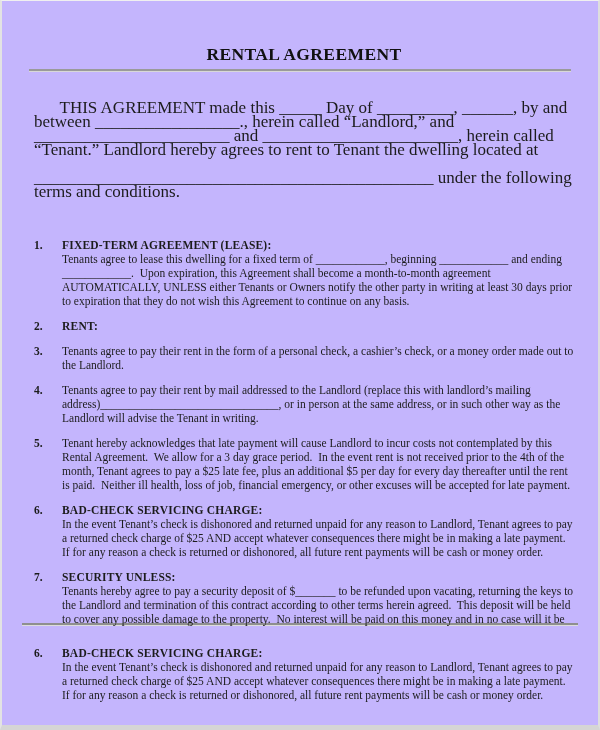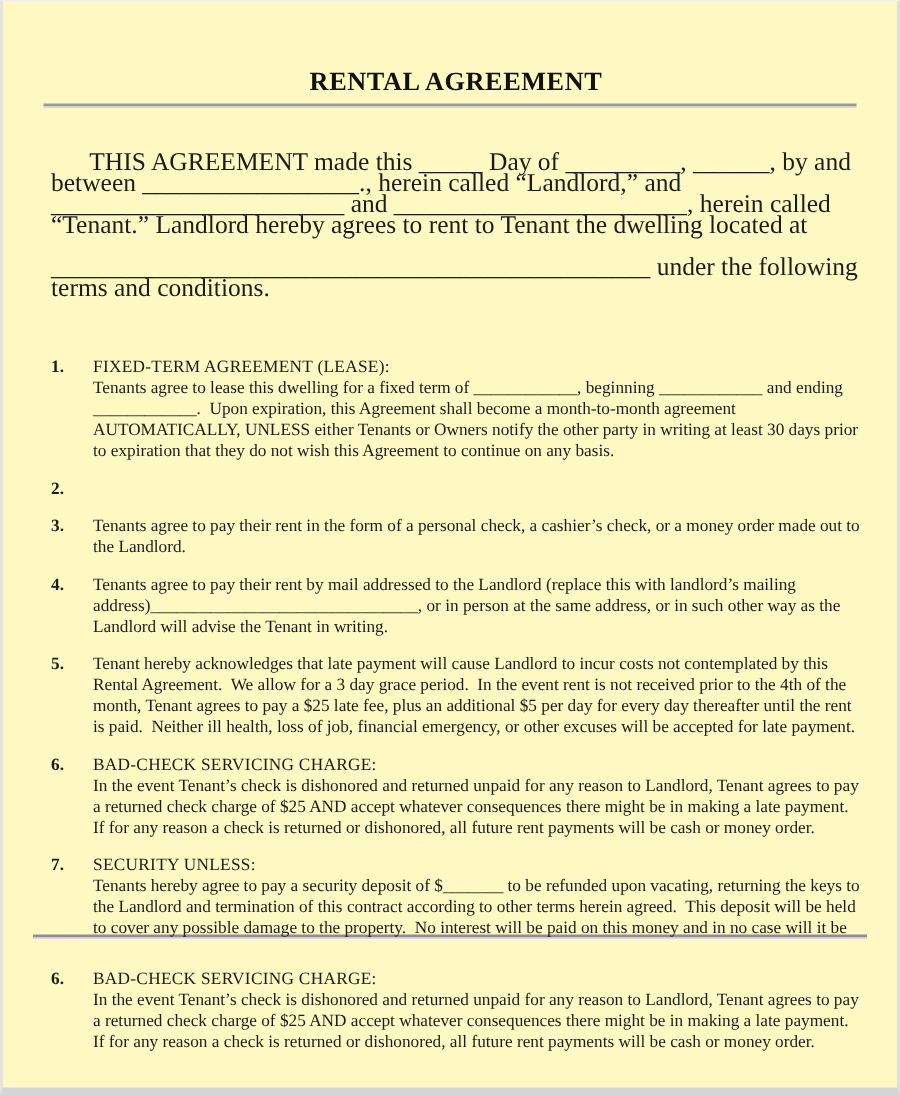--- a/index.html
+++ b/index.html
@@ -1,20 +1,20 @@
 <!DOCTYPE html>
 <html><head>
 <meta charset="utf-8">
 <style>
   html,body { margin:0; padding:0; background:#ffffff; }
   .page {
     position:relative;
     width:600px; height:730px;
     box-sizing:border-box;
-    background:#fef9c3;
+    background:#c4b5fd;
     border-left:2px solid #e3e3e3;
     border-right:2px solid #dedede;
     border-top:1px solid #f0f0f0;
     border-bottom:5px solid #d5d5d5;
     overflow:hidden;
     font-family:"Liberation Serif","DejaVu Serif",serif;
     color:#1c1c1c;
   }
   .content { padding:0 24px 0 32px; }
   .doc-title {
@@ -34,21 +34,21 @@
   }
   .intro {
     margin-top:15px;
     font-size:17px;
     line-height:14px;
     white-space:pre-wrap;
   }
   .section { display:flex; margin-top:11px; font-size:11.5px; line-height:14px; }
   .sec-num { flex:0 0 28px; font-weight:bold; }
   .sec-main { flex:1 1 auto; min-width:0; }
-  .sec-heading { font-weight:normal; letter-spacing:0.2px; }
+  .sec-heading { font-weight:bold; letter-spacing:0.2px; }
   .sec-body { white-space:pre-wrap; }
   .clipped { max-height:42px; overflow:hidden; }
   .page-rule {
     margin:-3px -4px 0 -12px;
     height:0;
     border-top:2px solid #8f8f8f;
     border-bottom:1px solid #dcdcdc;
   }
   .sect-after-break { margin-top:20px; }
 </style>
@@ -70,20 +70,21 @@
       <div class="sec-num">1.</div>
       <div class="sec-main">
         <div class="sec-heading">FIXED-TERM AGREEMENT (LEASE):</div>
         <div class="sec-body">Tenants agree to lease this dwelling for a fixed term of ____________, beginning ____________ and ending ____________.  Upon expiration, this Agreement shall become a month-to-month agreement AUTOMATICALLY, UNLESS either Tenants or Owners notify the other party in writing at least 30 days prior to expiration that they do not wish this Agreement to continue on any basis.</div>
       </div>
     </div>
 
     <div class="section">
       <div class="sec-num">2.</div>
       <div class="sec-main">
+        <div class="sec-heading">RENT:</div>
       </div>
     </div>
 
     <div class="section">
       <div class="sec-num">3.</div>
       <div class="sec-main">
         <div class="sec-body">Tenants agree to pay their rent in the form of a personal check, a cashier’s check, or a money order made out to the Landlord.</div>
       </div>
     </div>
 

